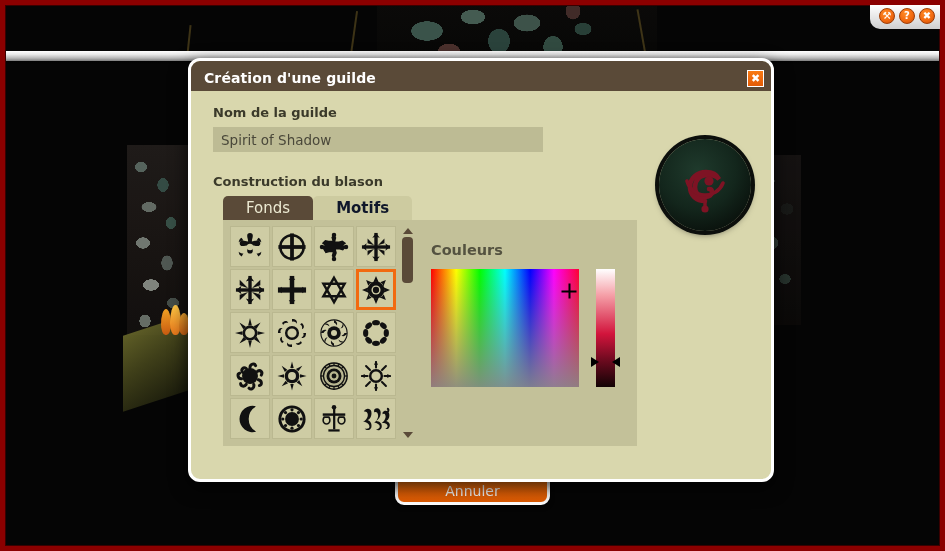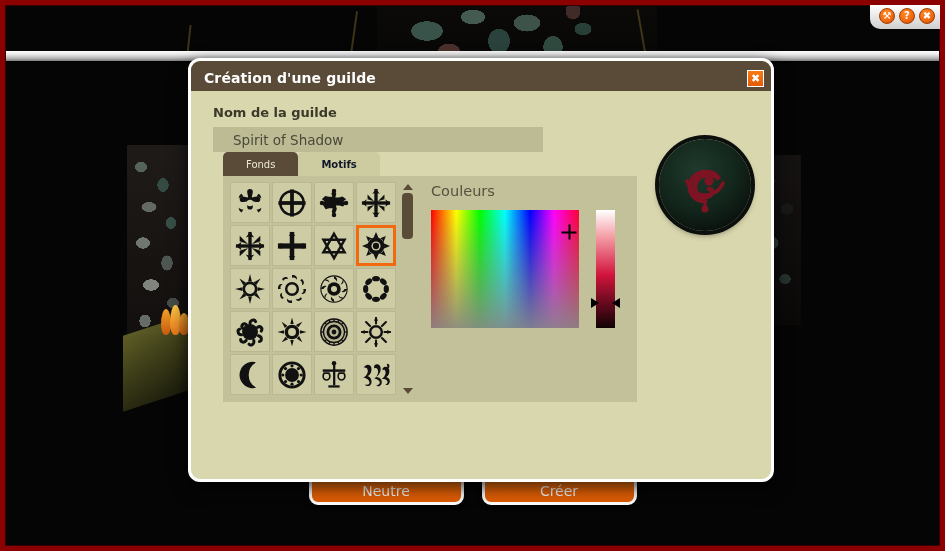--- a/index.html
+++ b/index.html
@@ -160,32 +160,32 @@
 
   .section-label{
     font-size:13px; font-weight:bold; color:#3b3a2a;
     margin:0 0 7px 4px;
   }
   #guild-name-input{
     width:330px; height:25px;
     background:#bdbb94;
     border:none; outline:none;
     margin:0 0 0 4px;
-    padding:0 20px;
+    padding:0 8px;
     font-family:"DejaVu Sans", sans-serif;
     font-size:13.5px; color:#4a483a;
   }
   #blason-label{ margin-top:22px; }
 
   
   #emblem-tabs{ display:flex; margin:0 0 0 14px; }
   .tab{
     height:24px; padding:0 23px;
     display:flex; align-items:center; justify-content:center;
-    font-size:10px; border-radius:5px 5px 0 0;
+    font-size:15px; border-radius:5px 5px 0 0;
     cursor:pointer;
   }
   .tab.inactive{ background:#5a4a38; color:#ebe9d2; }
   .tab.active{ background:#cdcba0; color:#0f172a; font-weight:bold; }
 
   
   #emblem-builder{
     margin-left:14px; width:414px; height:226px;
     background:#c3c199;
     display:flex;
@@ -224,21 +224,21 @@
   }
   .scroll-arrow.up{ border-bottom:6px solid #5a4a38; }
   .scroll-arrow.down{ border-top:6px solid #5a4a38; }
   #scroll-track{ flex:1; width:11px; margin:3px 0; background:#c3c199; position:relative; }
   #scroll-thumb{
     position:absolute; left:0; top:0; width:11px; height:46px;
     background:#5a4a38; border-radius:4px; cursor:pointer;
   }
 
   
-  #colors-panel{ padding:7px 0 0 16px; }
+  #colors-panel{ padding:22px 0 0 16px;font-weight:bold; }
   #colors-title{ font-size:14.5px; color:#545240; margin-bottom:11px; }
   #color-area{ display:flex; align-items:flex-start; }
   #sv-field{
     position:relative; width:148px; height:118px;
     background:
       linear-gradient(to bottom, rgba(128,128,128,0) 0%, rgba(135,135,135,.92) 100%),
       linear-gradient(to right,
         #ff0000 0%, #ffff00 17%, #00ff00 33%,
         #00ffff 50%, #0000ff 67%, #ff00ff 83%, #ff0033 100%);
     cursor:crosshair;
@@ -341,20 +341,21 @@
       <div id="dialog-close">
         <span>✖</span>
       </div>
     </div>
 
     <div id="dialog-body">
 
       <div class="section-label">Nom de la guilde</div>
       <input id="guild-name-input" type="text" value="Spirit of Shadow" style="">
 
+      <div class="section-label" id="blason-label">Construction du blason</div>
 
       <div id="emblem-tabs">
         <div class="tab inactive">
           <span>Fonds</span>
         </div>
         <div class="tab active">
           <span>Motifs</span>
         </div>
       </div>
 
@@ -698,20 +699,17 @@
           <circle cx="37" cy="61" r="3.6" fill="#7e1324"></circle>
           <circle cx="41" cy="33" r="4.6" fill="#7e1324"></circle>
         </svg>
       </div>
 
     </div>
   </div>
 
   <div id="dialog-actions">
     <div class="action-btn">
-      <span>Neutre</span>
-    </div>
-    <div class="action-btn">
-      <span>Créer</span>
+      <span>Annuler</span>
     </div>
   </div>
 
 </div>
 
 </body></html>

